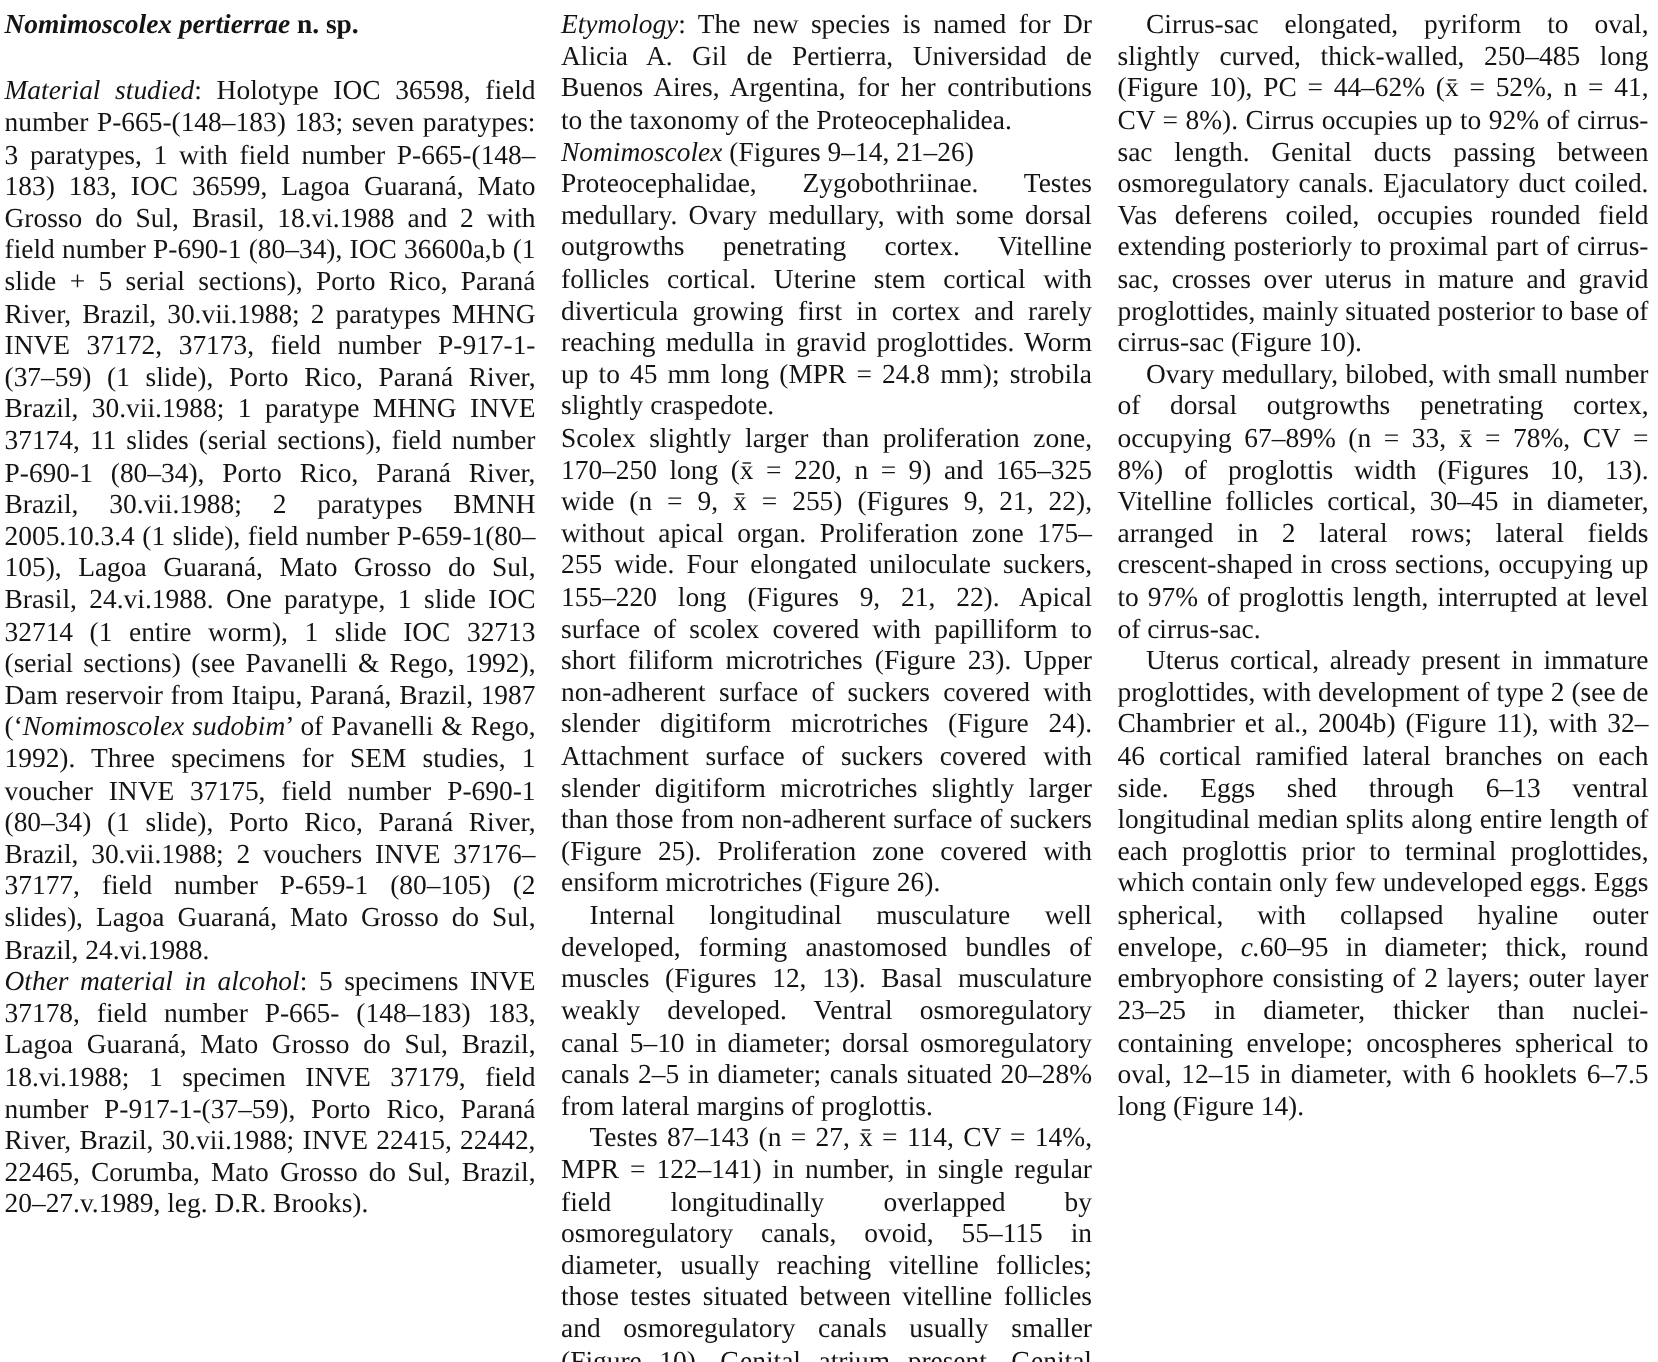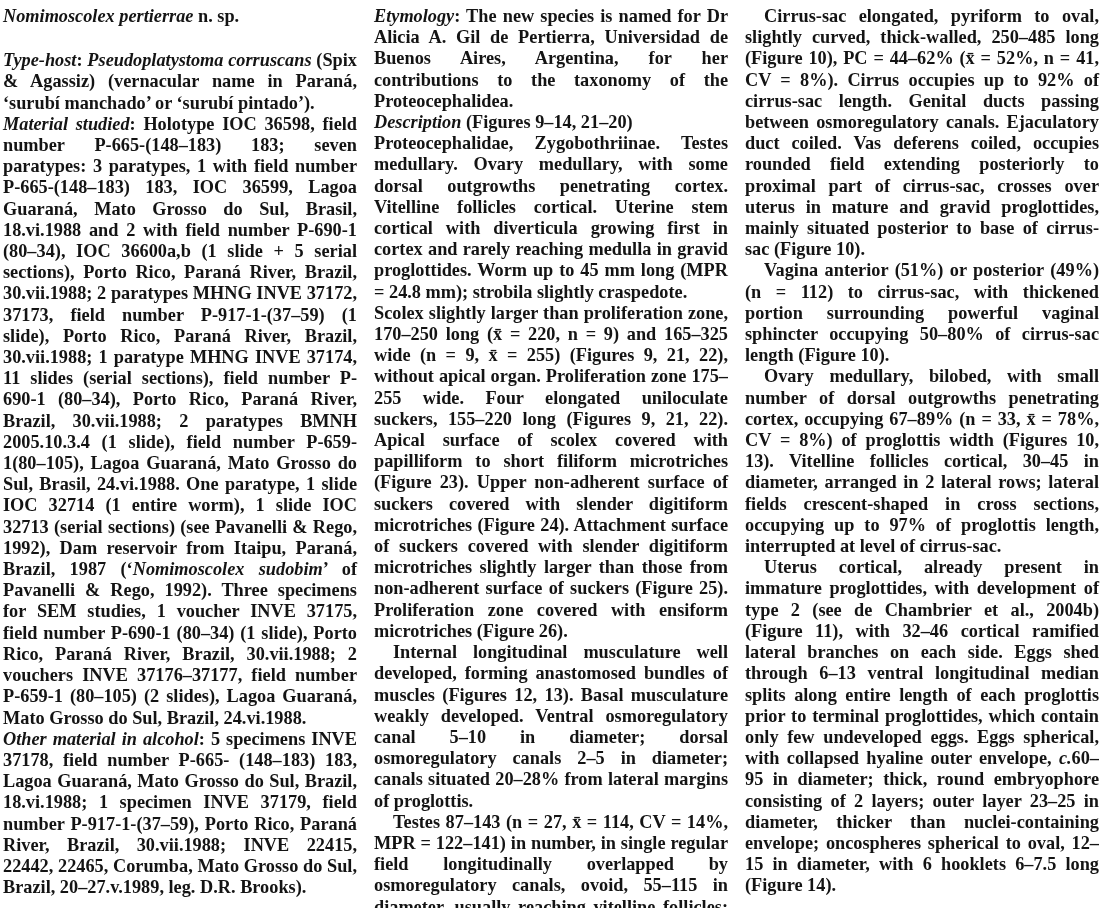--- a/index.html
+++ b/index.html
@@ -25,21 +25,20 @@
     color: #141414;
   }
   .col {
     width: 354px;
     flex: 0 0 354px;
     text-align: justify;
   }
   .col p, .col h1 {
     margin: 0;
     padding: 0;
-    font-weight: bold;
   }
   h1.species-heading {
     font-size: inherit;
     line-height: inherit;
     font-weight: bold;
     margin: 0 0 23px 0;
     text-align: left;
   }
   .entry { margin: 2px 0 0 0; }
   .desc-heading { margin-top: 21px; }
@@ -50,34 +49,32 @@
   .run-b { font-weight: bold; }
   .run-bi { font-weight: bold; font-style: italic; }
 </style>
 </head>
 <body>
 
 <div class="page">
 
   <div class="col">
     <h1 class="species-heading"><span class="run-bi">Nomimoscolex pertierrae</span><span class="run-b"> n. sp.</span></h1>
-    <p class="entry"><span class="run-i">Type-host</span><span>: </span><span class="run-i">Pseudoplatystoma corruscans</span><span> (Spix &amp; Agassiz) (vernacular name in Paraná, ‘surubí manchado’ or ‘surubí pintado’).</span></p>
     <p class="entry"><span class="run-i">Material studied</span><span>: Holotype IOC 36598, field number P-665-(148–183) 183; seven paratypes: 3 paratypes, 1 with field number P-665-(148–183) 183, IOC 36599, Lagoa Guaraná, Mato Grosso do Sul, Brasil, 18.vi.1988 and 2 with field number P-690-1 (80–34), IOC 36600a,b (1 slide + 5 serial sections), Porto Rico, Paraná River, Brazil, 30.vii.1988; 2 paratypes MHNG INVE 37172, 37173, field number P-917-1-(37–59) (1 slide), Porto Rico, Paraná River, Brazil, 30.vii.1988; 1 paratype MHNG INVE 37174, 11 slides (serial sections), field number P-690-1 (80–34), Porto Rico, Paraná River, Brazil, 30.vii.1988; 2 paratypes BMNH 2005.10.3.4 (1 slide), field number P-659-1(80–105), Lagoa Guaraná, Mato Grosso do Sul, Brasil, 24.vi.1988. One paratype, 1 slide IOC 32714 (1 entire worm), 1 slide IOC 32713 (serial sections) (see Pavanelli &amp; Rego, 1992), Dam reservoir from Itaipu, Paraná, Brazil, 1987 (‘</span><span class="run-i">Nomimoscolex sudobim</span><span>’ of Pavanelli &amp; Rego, 1992). Three specimens for SEM studies, 1 voucher INVE 37175, field number P-690-1 (80–34) (1 slide), Porto Rico, Paraná River, Brazil, 30.vii.1988; 2 vouchers INVE 37176–37177, field number P-659-1 (80–105) (2 slides), Lagoa Guaraná, Mato Grosso do Sul, Brazil, 24.vi.1988.</span></p>
     <p class="entry"><span class="run-i">Other material in alcohol</span><span>: 5 specimens INVE 37178, field number P-665- (148–183) 183, Lagoa Guaraná, Mato Grosso do Sul, Brazil, 18.vi.1988; 1 specimen INVE 37179, field number P-917-1-(37–59), Porto Rico, Paraná River, Brazil, 30.vii.1988; INVE 22415, 22442, 22465, Corumba, Mato Grosso do Sul, Brazil, 20–27.v.1989, leg. D.R. Brooks).</span></p>
   </div>
 
   <div class="col">
     <p><span class="run-i">Etymology</span><span>: The new species is named for Dr Alicia A. Gil de Pertierra, Universidad de Buenos Aires, Argentina, for her contributions to the taxonomy of the Proteocephalidea.</span></p>
-    <p class="desc-heading"><span class="run-i">Description</span><span> (Figures 9–14, 21–20)</span></p>
+    <p class="desc-heading"><span class="run-i">Nomimoscolex</span><span> (Figures 9–14, 21–26)</span></p>
     <p class="section-para"><span>Proteocephalidae, Zygobothriinae. Testes medullary. Ovary medullary, with some dorsal outgrowths penetrating cortex. Vitelline follicles cortical. Uterine stem cortical with diverticula growing first in cortex and rarely reaching medulla in gravid proglottides. Worm up to 45 mm long (MPR = 24.8 mm); strobila slightly craspedote.</span></p>
     <p class="subsection-para"><span>Scolex slightly larger than proliferation zone, 170–250 long (x̄ = 220, n = 9) and 165–325 wide (n = 9, x̄ = 255) (Figures 9, 21, 22), without apical organ. Proliferation zone 175–255 wide. Four elongated uniloculate suckers, 155–220 long (Figures 9, 21, 22). Apical surface of scolex covered with papilliform to short filiform microtriches (Figure 23). Upper non-adherent surface of suckers covered with slender digitiform microtriches (Figure 24). Attachment surface of suckers covered with slender digitiform microtriches slightly larger than those from non-adherent surface of suckers (Figure 25). Proliferation zone covered with ensiform microtriches (Figure 26).</span></p>
     <p class="indent"><span>Internal longitudinal musculature well developed, forming anastomosed bundles of muscles (Figures 12, 13). Basal musculature weakly developed. Ventral osmoregulatory canal 5–10 in diameter; dorsal osmoregulatory canals 2–5 in diameter; canals situated 20–28% from lateral margins of proglottis.</span></p>
     <p class="indent"><span>Testes 87–143 (n = 27, x̄ = 114, CV = 14%, MPR = 122–141) in number, in single regular field longitudinally overlapped by osmoregulatory canals, ovoid, 55–115 in diameter, usually reaching vitelline follicles; those testes situated between vitelline follicles and osmoregulatory canals usually smaller (Figure 10). Genital atrium present. Genital pores irregularly alternating, situated anteriorly, PP = 19–33% (n = 35) (Figures 10, 11).</span></p>
   </div>
 
   <div class="col">
     <p class="indent"><span>Cirrus-sac elongated, pyriform to oval, slightly curved, thick-walled, 250–485 long (Figure 10), PC = 44–62% (x̄ = 52%, n = 41, CV = 8%). Cirrus occupies up to 92% of cirrus-sac length. Genital ducts passing between osmoregulatory canals. Ejaculatory duct coiled. Vas deferens coiled, occupies rounded field extending posteriorly to proximal part of cirrus-sac, crosses over uterus in mature and gravid proglottides, mainly situated posterior to base of cirrus-sac (Figure 10).</span></p>
-    <p class="indent"><span>Vagina anterior (51%) or posterior (49%) (n = 112) to cirrus-sac, with thickened portion surrounding powerful vaginal sphincter occupying 50–80% of cirrus-sac length (Figure 10).</span></p>
     <p class="indent"><span>Ovary medullary, bilobed, with small number of dorsal outgrowths penetrating cortex, occupying 67–89% (n = 33, x̄ = 78%, CV = 8%) of proglottis width (Figures 10, 13). Vitelline follicles cortical, 30–45 in diameter, arranged in 2 lateral rows; lateral fields crescent-shaped in cross sections, occupying up to 97% of proglottis length, interrupted at level of cirrus-sac.</span></p>
     <p class="indent"><span>Uterus cortical, already present in immature proglottides, with development of type 2 (see de Chambrier et al., 2004b) (Figure 11), with 32–46 cortical ramified lateral branches on each side. Eggs shed through 6–13 ventral longitudinal median splits along entire length of each proglottis prior to terminal proglottides, which contain only few undeveloped eggs. Eggs spherical, with collapsed hyaline outer envelope, </span><span class="run-i">c.</span><span>60–95 in diameter; thick, round embryophore consisting of 2 layers; outer layer 23–25 in diameter, thicker than nuclei-containing envelope; oncospheres spherical to oval, 12–15 in diameter, with 6 hooklets 6–7.5 long (Figure 14).</span></p>
   </div>
 
 </div>
 
 </body></html>

